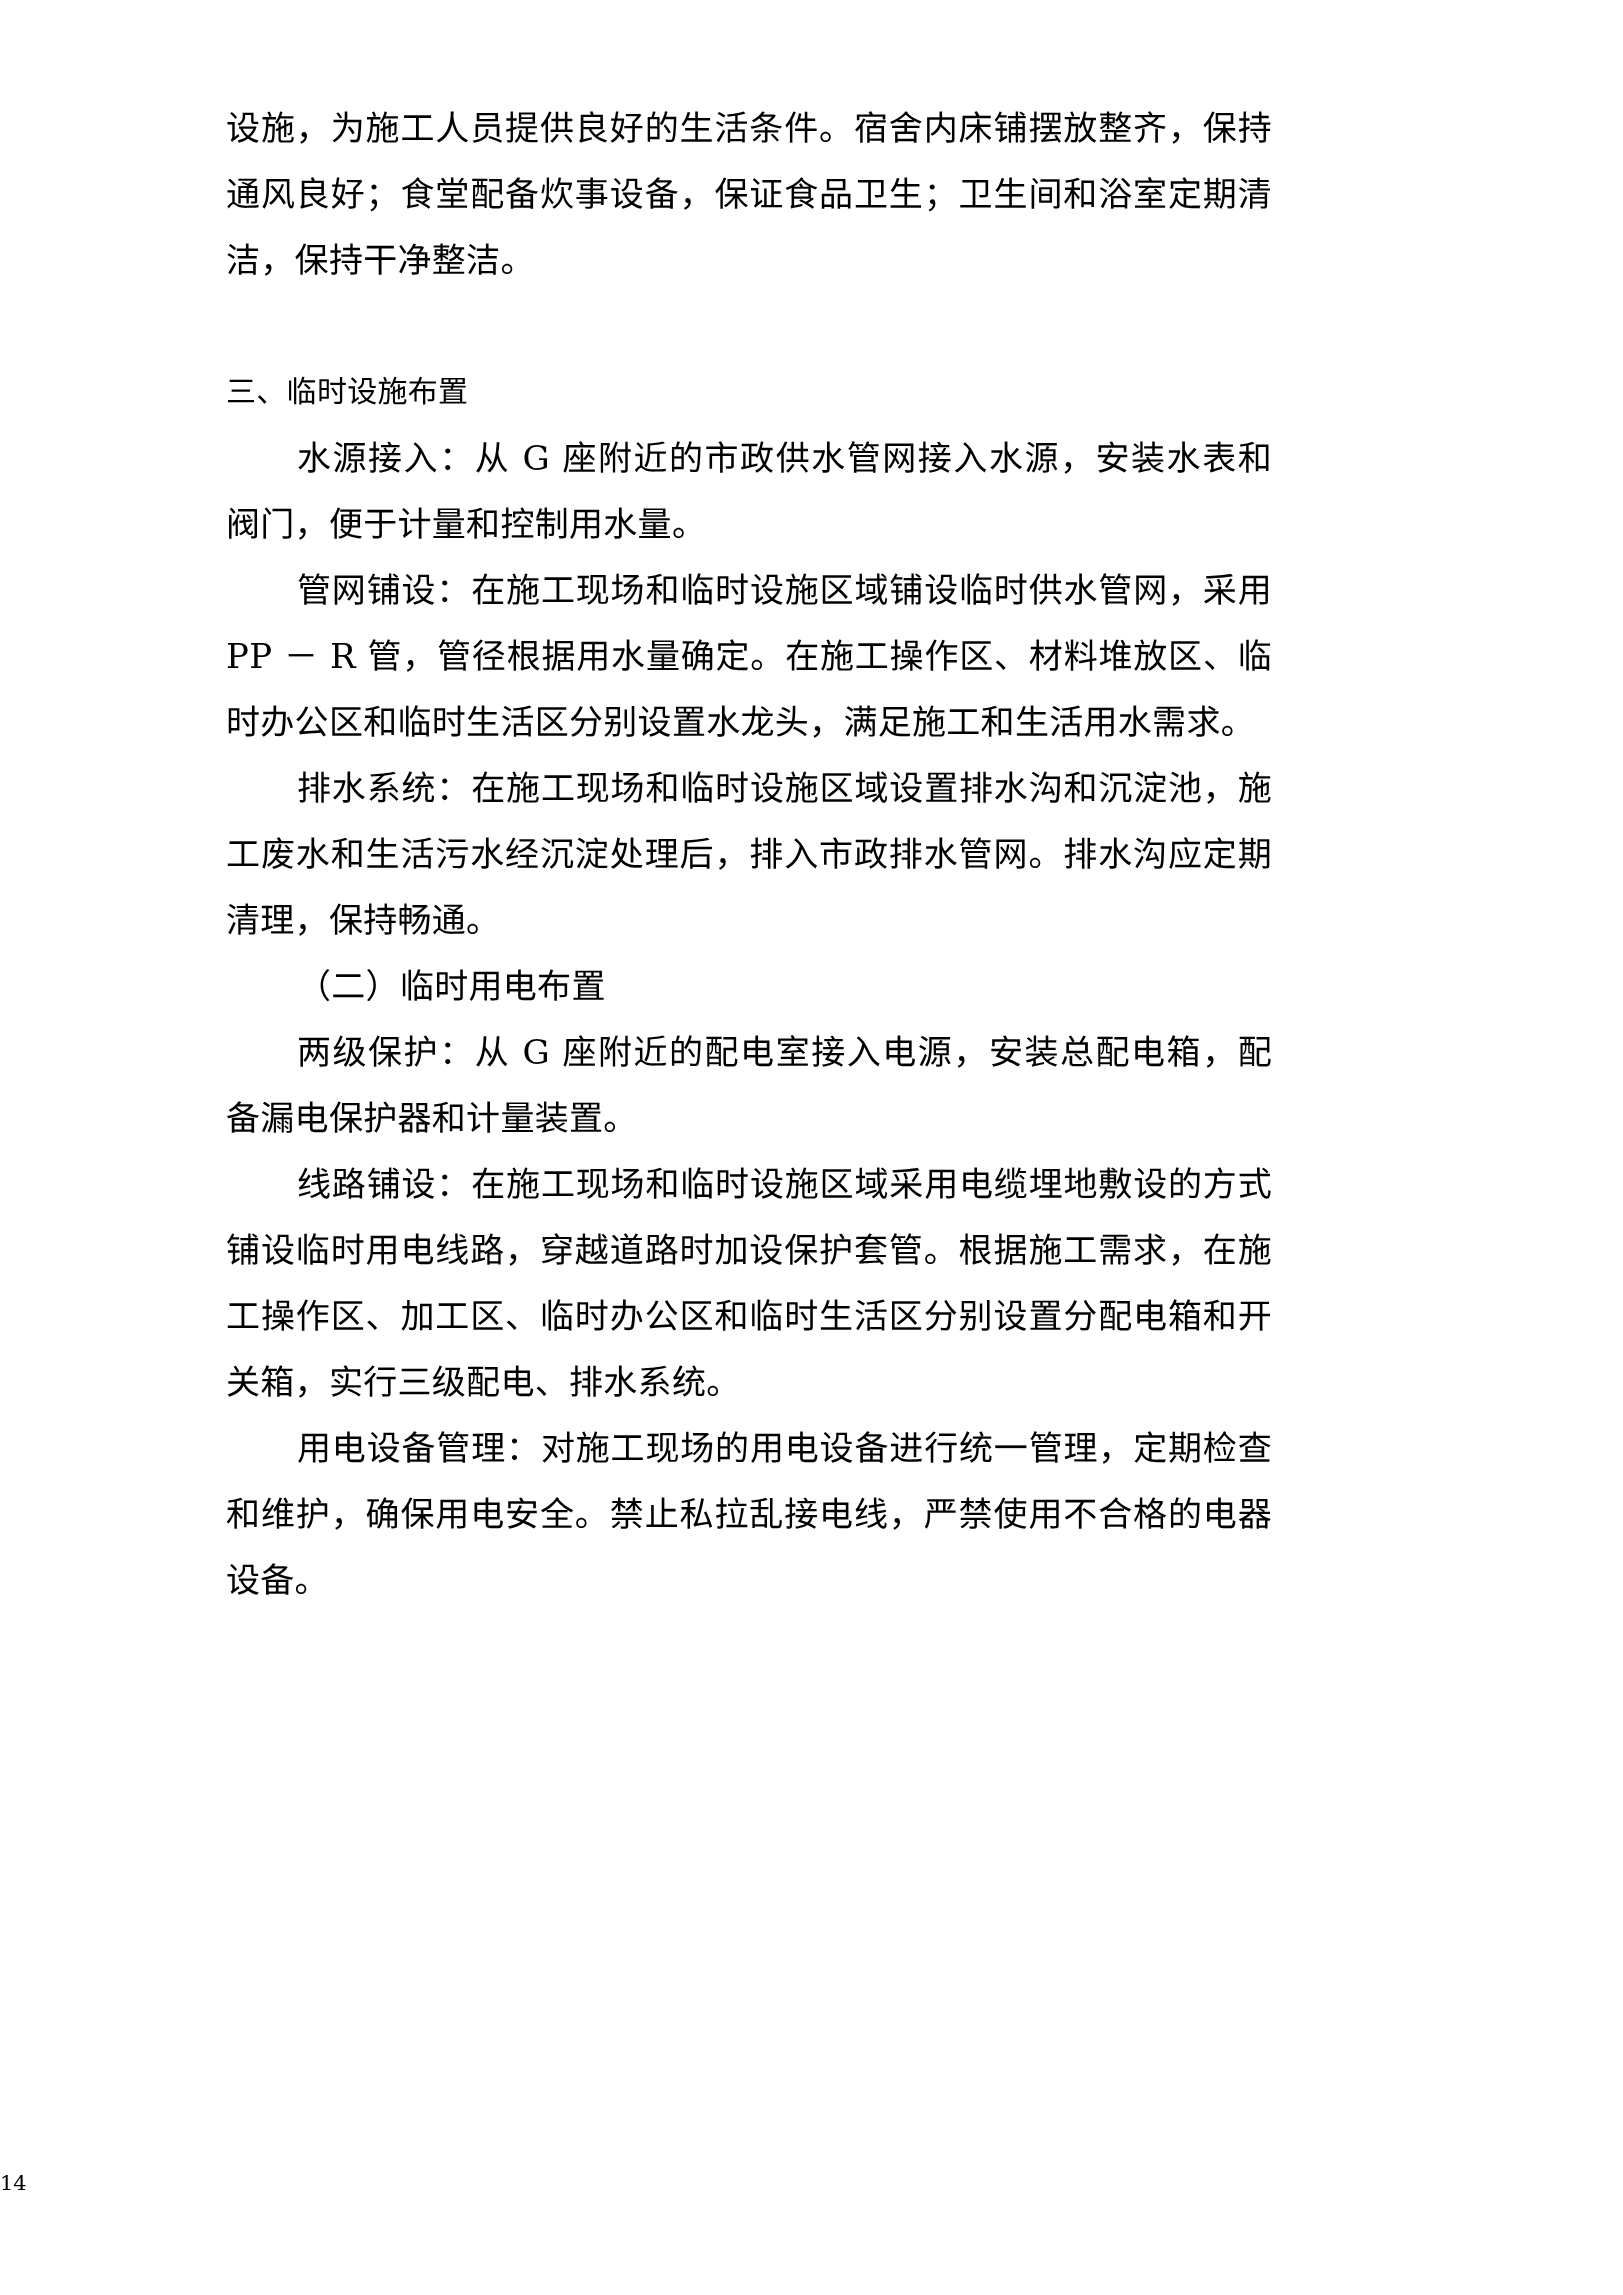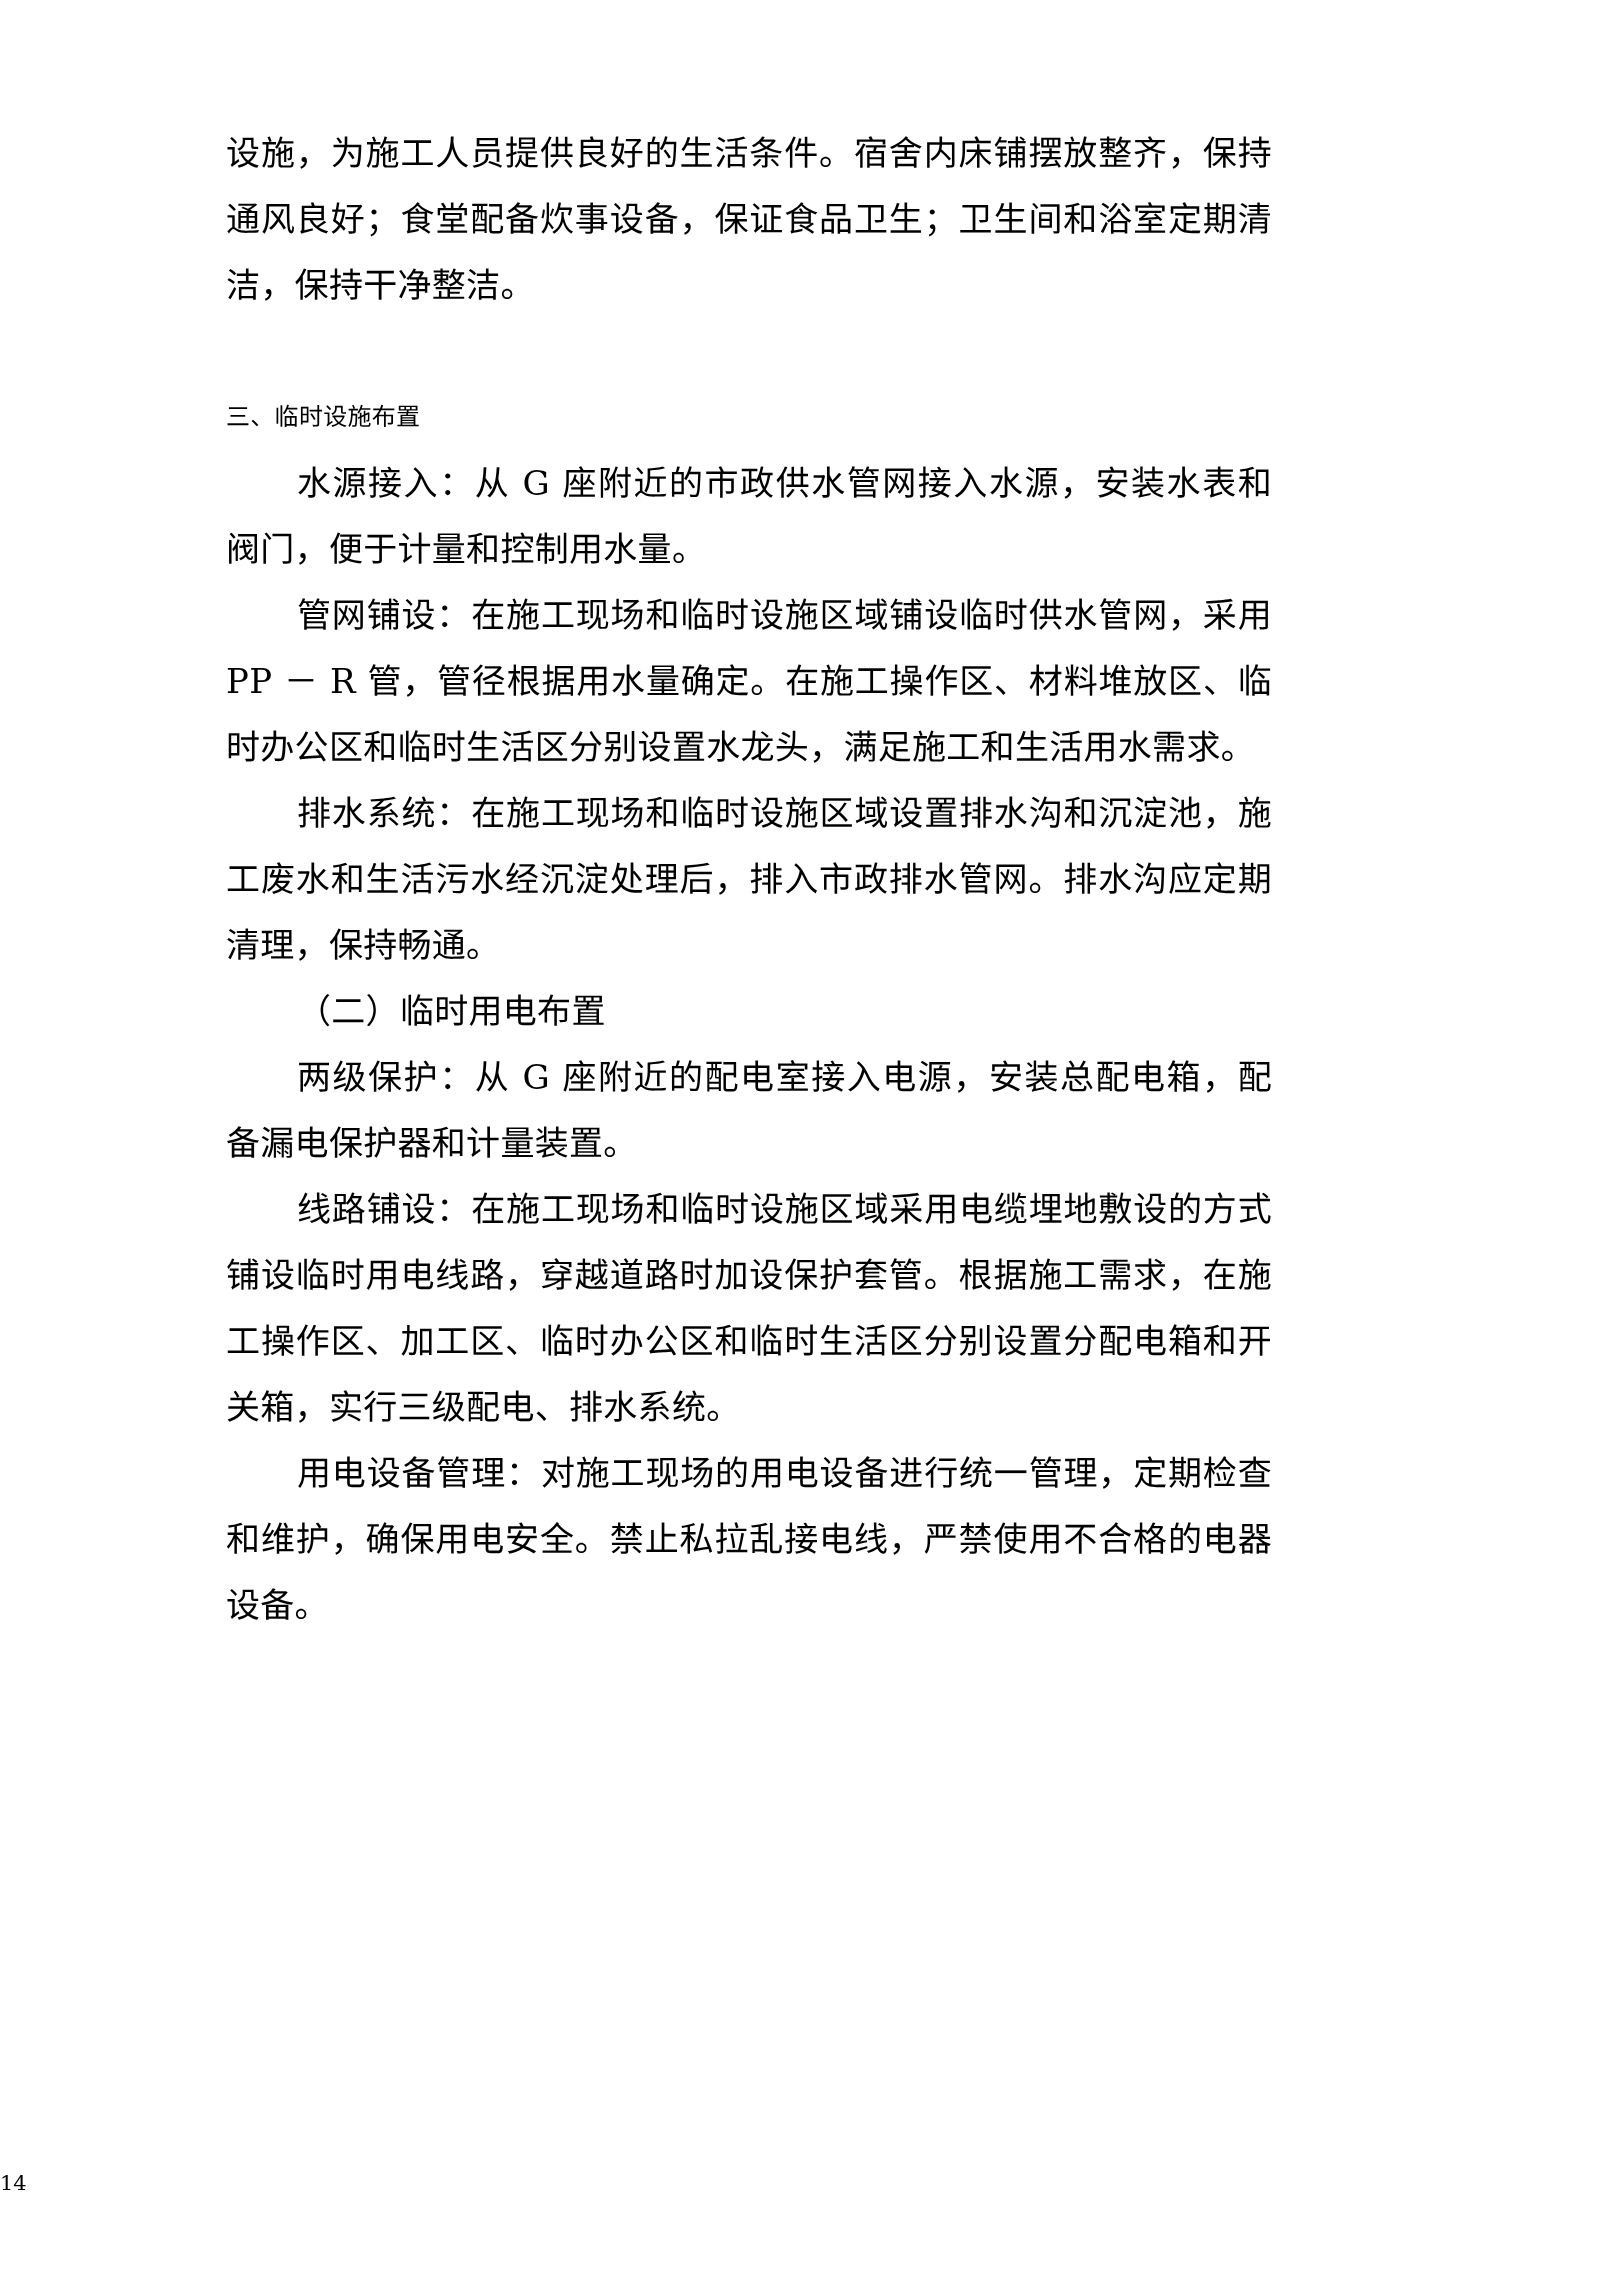--- a/index.html
+++ b/index.html
@@ -15,42 +15,42 @@
     position: relative;
     overflow: hidden;
   }
   .page {
     position: absolute;
     top: 0;
     left: 0;
     width: 1488px;
     height: 2295px;
     box-sizing: border-box;
-    padding: 120px 216px 0 226px;
+    padding: 95px 216px 0 226px;
   }
   .body-text {
     font-size: 34px;
     line-height: 66px;
     text-align: justify;
     text-justify: inter-ideograph;
     letter-spacing: 0.3px;
   }
   .para {
     margin: 0;
     text-indent: 0;
   }
   .para.indent2 {
     text-indent: 71px;
   }
   .spacer-block {
     height: 66px;
   }
   .section-heading {
     margin: 0;
-    font-size: 24px;
+    font-size: 30px;
     line-height: 66px;
     font-weight: normal;
     text-align: left;
   }
   .page-number {
     position: absolute;
     left: 0;
     right: 0;
     top: 2171px;
     text-align: left;

